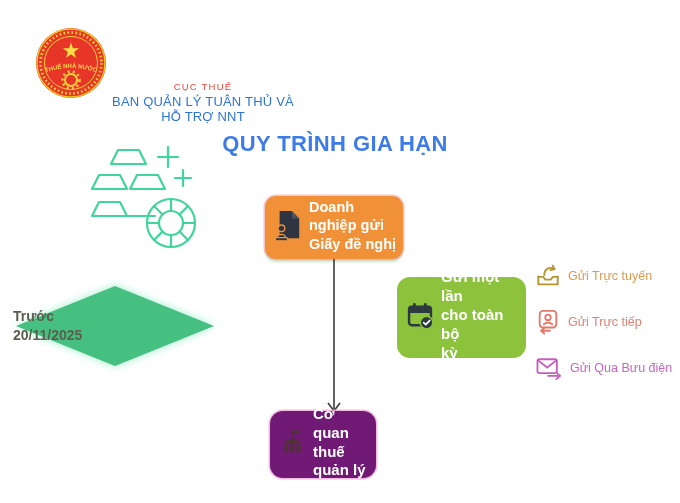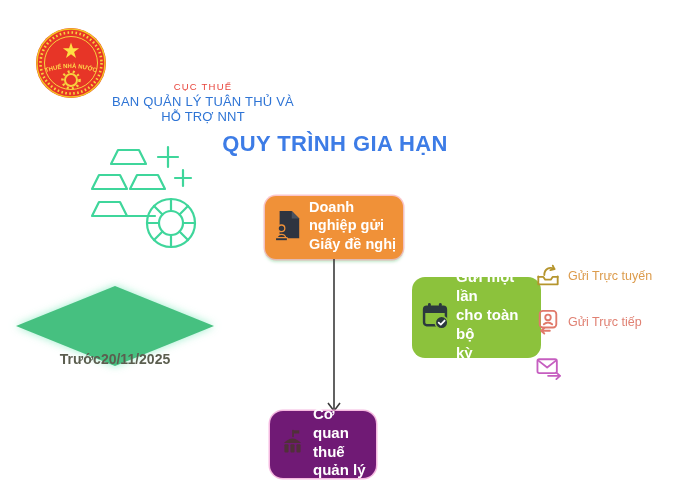--- a/index.html
+++ b/index.html
@@ -16,32 +16,32 @@
          font-size:22px;font-weight:700;color:#3d7ce6;letter-spacing:.4px;}
 
   .decor{position:absolute;left:84px;top:141px;width:120px;height:115px;}
 
   
   .node{position:absolute;display:flex;align-items:center;gap:7px;border-radius:11px;
         color:#fff;font-weight:700;box-sizing:border-box;padding:0 6px 4px 9px;}
   .node .lbl{line-height:1.26;}
   .node-orange{left:265px;top:196px;width:138px;height:63px;background:#f09138;
                font-size:14.5px;box-shadow:0 0 0 1.5px rgba(248,150,160,.55),0 3px 3px rgba(120,205,140,.45);}
-  .node-green{left:412px;top:277px;width:129px;height:81px;background:#8cc23c;
+  .node-green{left:397px;top:277px;width:129px;height:81px;background:#8cc23c;
               font-size:15px;border-radius:13px;}
   .node-purple{left:270px;top:411px;width:106px;height:67px;background:#701a75;
                font-size:15px;border-radius:13px;box-shadow:0 0 0 1.5px rgba(243,168,216,.8);}
   .node .nicon{flex:0 0 auto;display:flex;}
 
   .flow-arrow{position:absolute;left:326px;top:259px;width:16px;height:155px;}
 
   
   .diamond-wrap{position:absolute;left:13px;top:283px;width:204px;height:86px;}
   .diamond-wrap svg{position:absolute;inset:0;filter:drop-shadow(0 0 4px rgba(140,235,195,.85));}
-  .diamond-text{position:absolute;inset:0;display:flex;flex-direction:row;align-items:flex-end;
+  .diamond-text{position:absolute;inset:0;display:flex;flex-direction:column;align-items:flex-start;
                 justify-content:center;color:#5b5e4f;font-weight:700;font-size:14px;line-height:1.35;}
 
   
   .methods{position:absolute;left:536px;top:262px;display:flex;flex-direction:column;gap:18px;}
   .method{display:flex;align-items:center;gap:8px;height:28px;font-size:12.5px;font-weight:500;}
   .method .micon{flex:0 0 auto;display:flex;}
 </style>
 </head>
 <body>
 
@@ -178,16 +178,17 @@
       <span>Gửi Trực tiếp</span>
     </div>
     <div class="method" style="color: rgb(199, 101, 193);">
       <span class="micon">
         <svg viewBox="0 0 28 26" width="26" height="24" fill="none" stroke="#c65ec0" stroke-width="2" stroke-linecap="round" stroke-linejoin="round">
           <rect x="1.5" y="3.5" width="21" height="15" rx="2"></rect>
           <path d="M2.5 5 L12 12.5 L21.5 5"></path>
           <path d="M13 21.5 H26 M26 21.5 L22 18 M26 21.5 L22 25"></path>
         </svg>
       </span>
+      <span>Gửi Qua Bưu điện</span>
     </div>
   </div>
 
 </div>
 
 </body></html>

